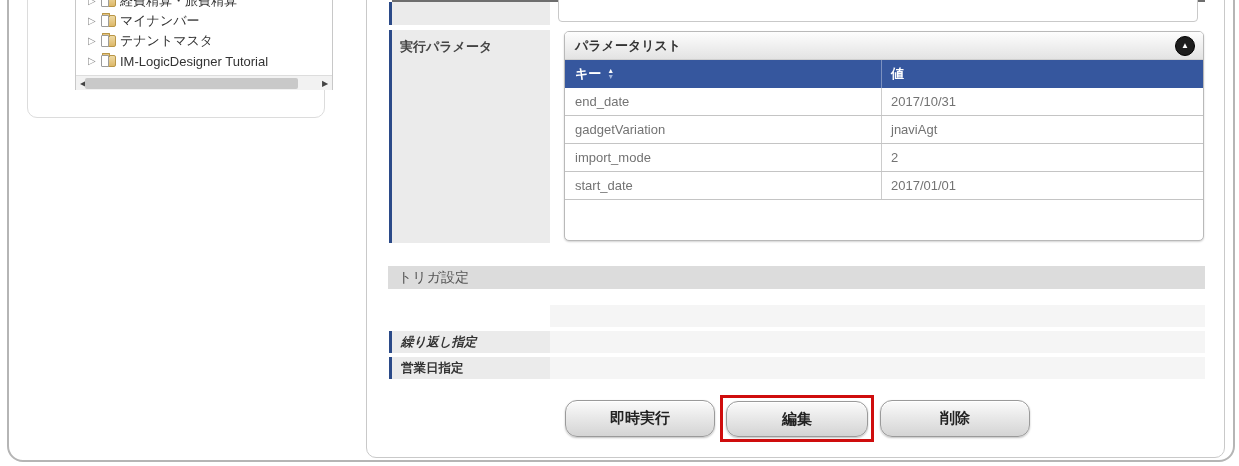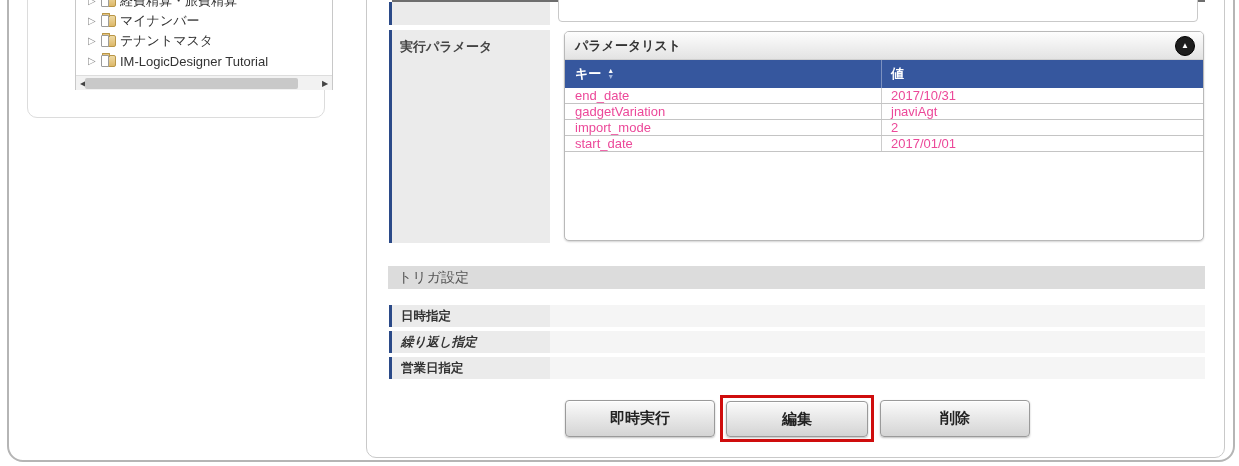--- a/index.html
+++ b/index.html
@@ -87,42 +87,42 @@
   }
   .thead { height:28px; display:flex; background:#36579e; color:#fff; font-size:13px; font-weight:bold; }
   .th-key {
     width:317px; display:flex; align-items:center; gap:6px; padding-left:10px;
     border-right:1px solid rgba(255,255,255,.35);
   }
   .th-val { flex:1; display:flex; align-items:center; padding-left:9px; }
   .sort-icon { display:inline-flex; flex-direction:column; font-size:7px; line-height:6px; }
   .sort-icon .up { color:#ffffff; }
   .sort-icon .dn { color:#9fb3da; }
-  .trow { height:16px; display:flex; border-bottom:1px solid #c4c4c4; background:#fff; font-size:13px; color:#ec4899; }
+  .trow { height:28px; display:flex; border-bottom:1px solid #c4c4c4; background:#fff; font-size:13px; color:#737373; }
   .td-key { width:317px; display:flex; align-items:center; padding-left:10px; border-right:1px solid #ccc; }
   .td-val { flex:1; display:flex; align-items:center; padding-left:9px; }
   .table-footer-strip { height:12px; background:#fff; }
   
   .section-header {
     position:absolute; left:388px; top:266px; width:817px; height:23px;
     background:#dcdcdc; font-size:14px; color:#555; line-height:23px; padding-left:10px;
   }
   .trig-label {
     position:absolute; left:389px; width:161px; height:22px; background:#ebebeb;
     border-left:3px solid #2b4a88; font-size:12.5px; font-weight:bold; color:#333;
     line-height:22px; padding-left:9px;
   }
   .trig-value {
     position:absolute; left:550px; width:655px; height:22px; background:#f5f5f5;
   }
   .trig-r0 { top:305px; } .trig-r1 { top:331px;font-style:italic; } .trig-r2 { top:357px; }
   
   .btn {
     position:absolute; top:400px; width:150px; height:37px;
-    border:1px solid #9a9a9a; border-radius:4px;
+    border:1px solid #9a9a9a; border-radius:12px;
     background:linear-gradient(#fbfbfb,#e9e9e9 45%,#d4d4d4);
     box-shadow:0 1px 2px rgba(0,0,0,.25), inset 0 1px 0 #fff;
     font-size:15px; font-weight:bold; color:#222;
     display:flex; align-items:center; justify-content:center;
     font-family:Liberation Serif, serif;
   }
   .btn-exec { left:565px; }
   .btn-edit { left:726px; top:401px; width:142px; height:36px; }
   .btn-del  { left:880px; }
   .red-annotation {
@@ -229,21 +229,20 @@
     </div>
     <div class="trow">
       <div class="td-key">start_date</div>
       <div class="td-val">2017/01/01</div>
     </div>
     <div class="table-footer-strip"></div>
   </div>
 
   <div class="section-header">トリガ設定</div>
 
-  <div class="trig-label trig-r0">日時指定</div>
   <div class="trig-value trig-r0"></div>
 
   <div class="trig-label trig-r1">繰り返し指定</div>
   <div class="trig-value trig-r1"></div>
 
   <div class="trig-label trig-r2">営業日指定</div>
   <div class="trig-value trig-r2"></div>
 
   <div class="btn btn-exec">即時実行</div>
 

